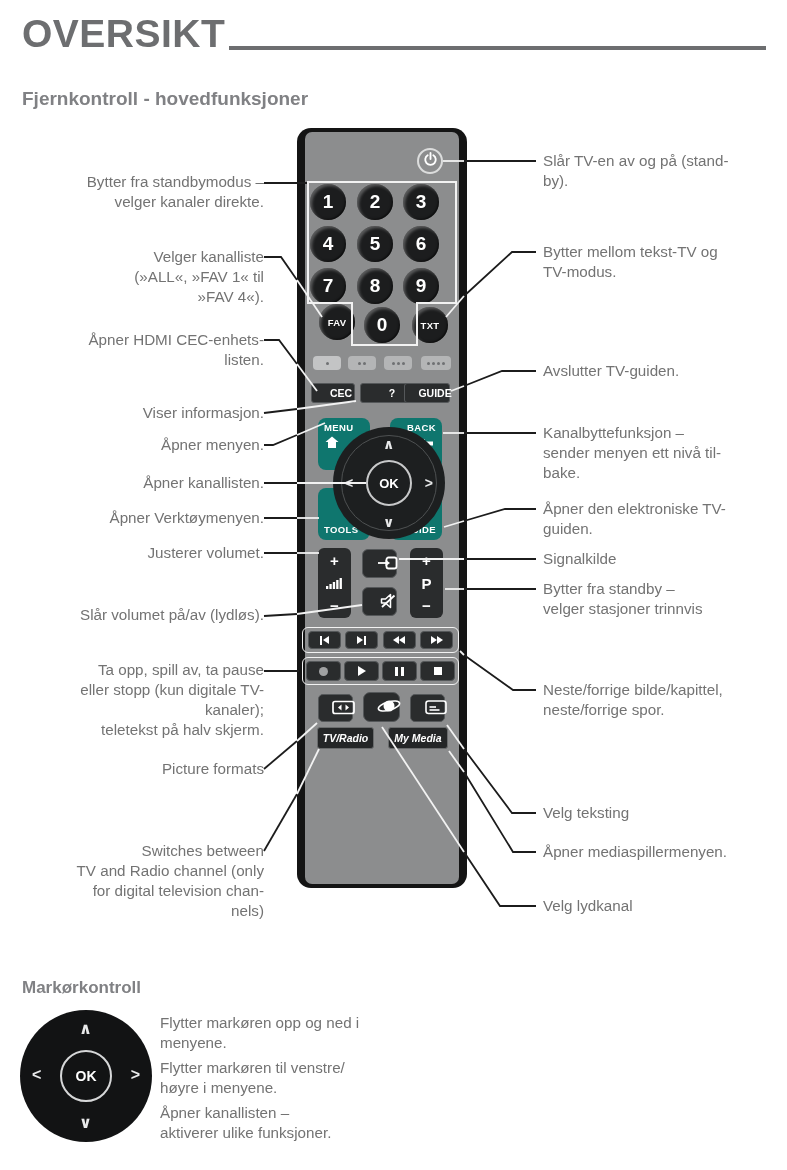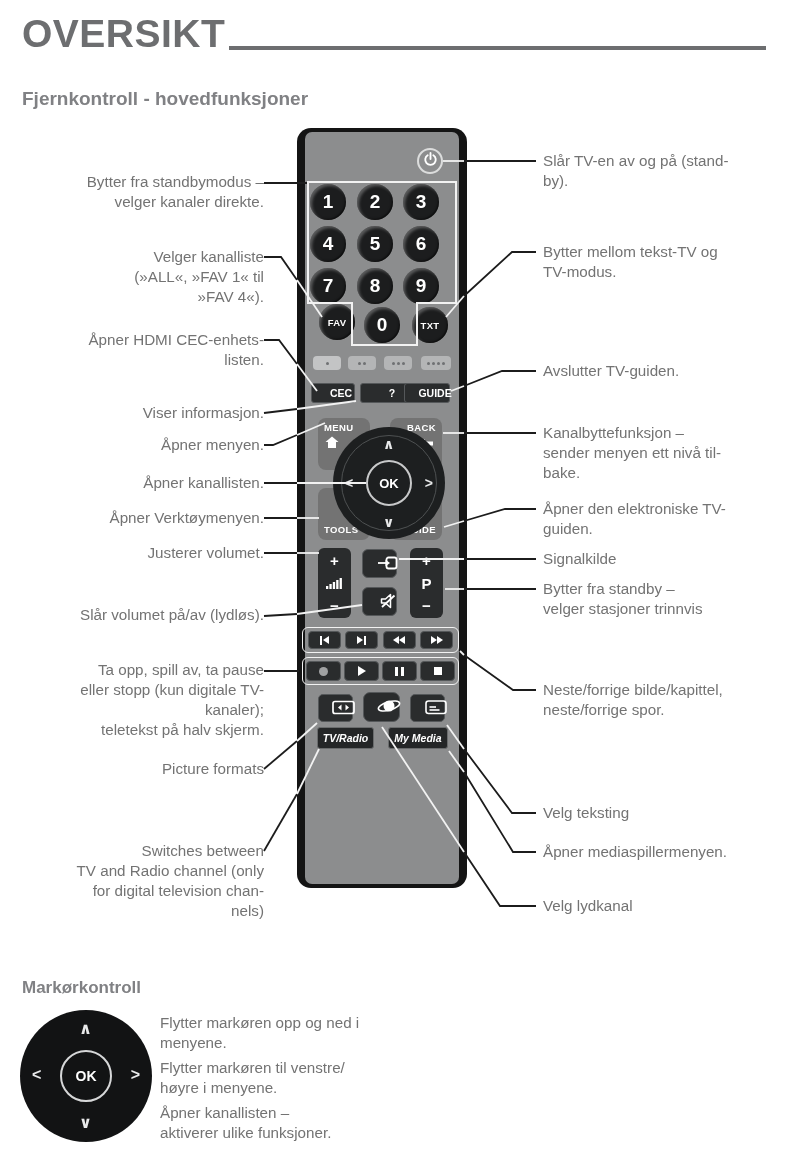--- a/index.html
+++ b/index.html
@@ -17,21 +17,21 @@
   
   .remote{position:absolute;left:297px;top:128px;width:170px;height:760px;background:#141414;border-radius:14px;}
   .remote-face{position:absolute;left:8px;right:8px;top:4px;bottom:4px;background:#8c8d8e;border-radius:7px;}
   .rbtn{position:absolute;display:flex;align-items:center;justify-content:center;color:#fff;box-sizing:border-box;}
   .key{width:36px;height:36px;border-radius:50%;background:#1c1d1e;font-size:19px;font-weight:bold;
        box-shadow:inset 2px 2px 3px rgba(255,255,255,.28), inset -1px -1px 2px rgba(0,0,0,.6);}
   .key.small-label{font-size:9.5px;letter-spacing:.3px;}
   .colorkey{height:14px;border-radius:4px;background:#b4b5b6;display:flex;gap:2px;align-items:center;justify-content:center;}
   .dot{width:3px;height:3px;border-radius:50%;background:#6f7173;}
   .flatbtn{background:#2a2c2d;border-radius:3px;font-size:10.5px;font-weight:bold;border:1px solid #55585a;padding-left:16px;}
-  .navbtn{width:52px;height:52px;background:#737373;border-radius:8px;}
+  .navbtn{width:52px;height:52px;background:#0f766e;border-radius:8px;}
   .navbtn .nb-label{position:absolute;font-size:9.5px;font-weight:bold;letter-spacing:.4px;color:#fff;}
   .nav-circle{position:absolute;left:36px;top:299px;width:112px;height:112px;border-radius:50%;background:#1d1f20;}
   .nav-ring{position:absolute;inset:8px;border:1.5px solid #4e5152;border-radius:50%;}
   .nav-arrow{position:absolute;color:#e8e9ea;font-weight:bold;font-size:14px;line-height:14px;}
   .ok-btn{position:absolute;left:33px;top:33px;width:46px;height:46px;border-radius:50%;border:2px solid #c8c9ca;
           display:flex;align-items:center;justify-content:center;font-size:13px;font-weight:bold;color:#fff;box-sizing:border-box;}
   .rocker{background:#2a2c2d;border-radius:6px;display:flex;flex-direction:column;align-items:center;justify-content:space-between;
           padding:4px 0;font-size:15px;font-weight:bold;color:#fff;box-sizing:border-box;}
   .mediagroup{position:absolute;border:1.5px solid #f2f2f2;border-radius:6px;display:flex;align-items:center;justify-content:space-evenly;box-sizing:border-box;}
   .mbtn{background:#2a2c2d;border:1px solid #55585a;border-radius:4px;display:flex;align-items:center;justify-content:center;gap:1px;}

